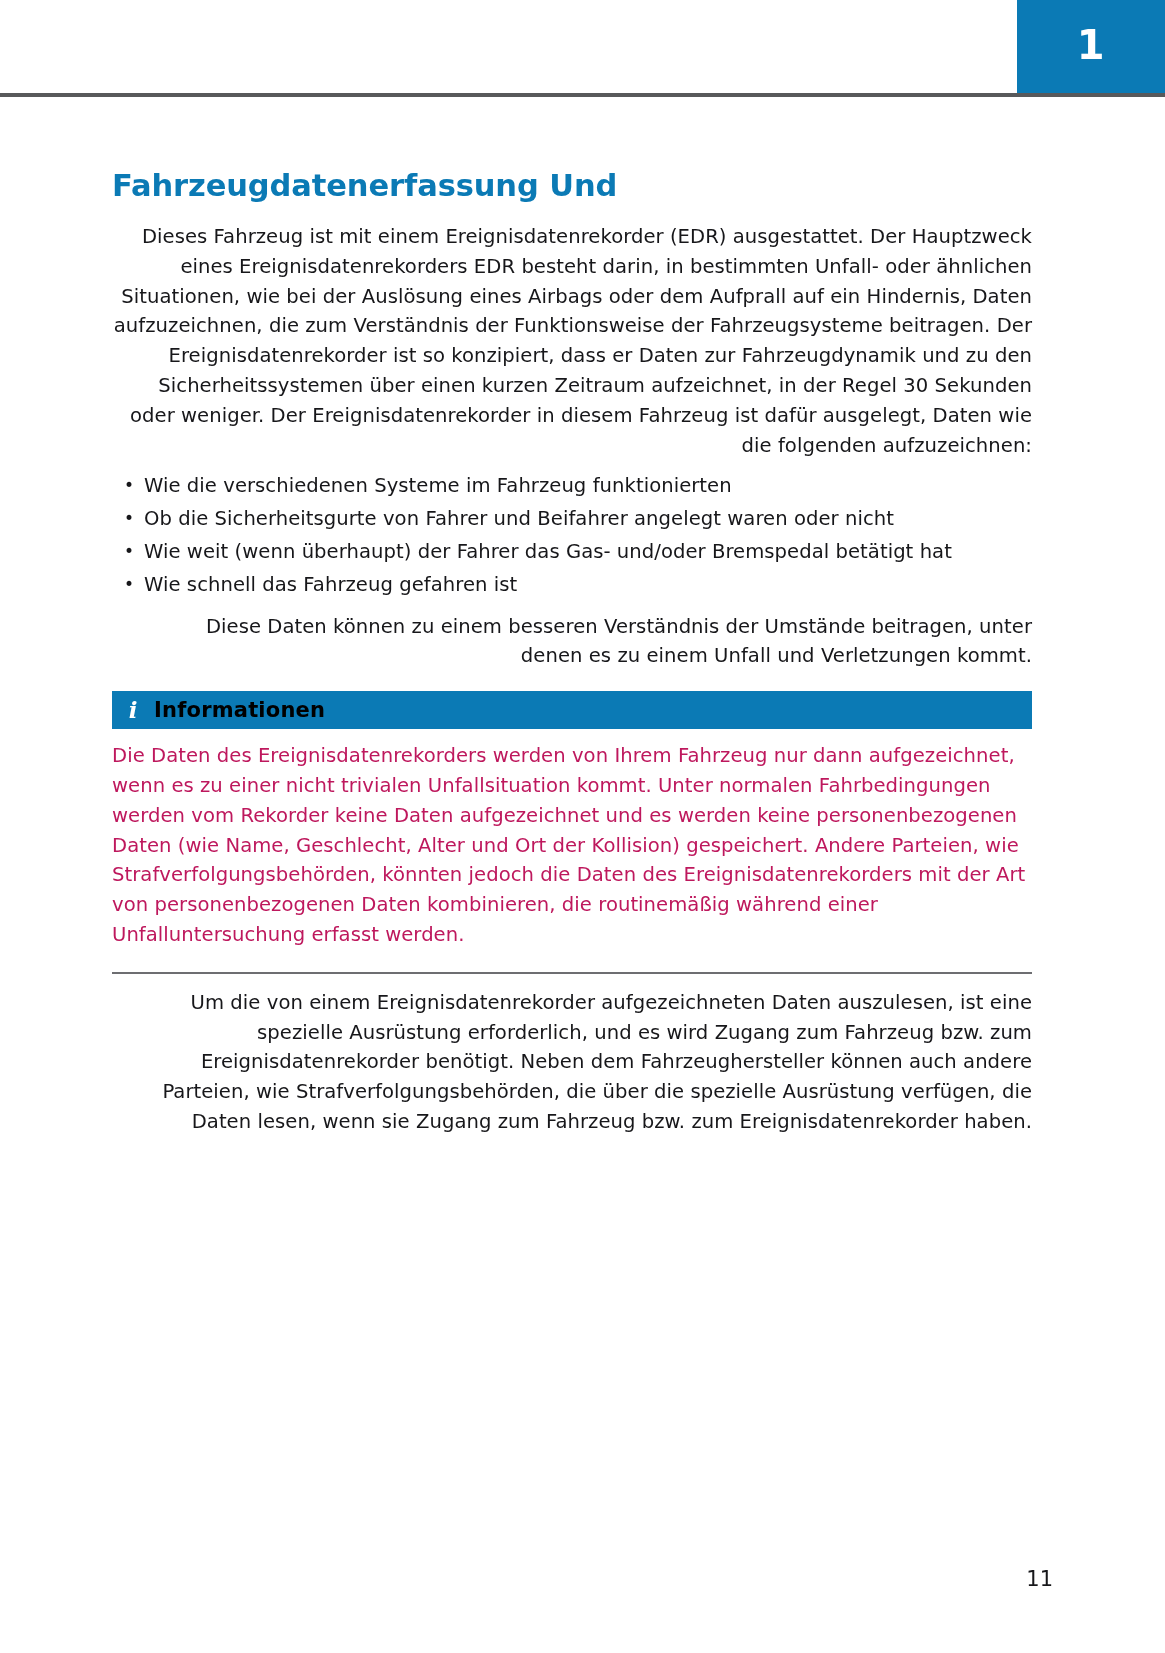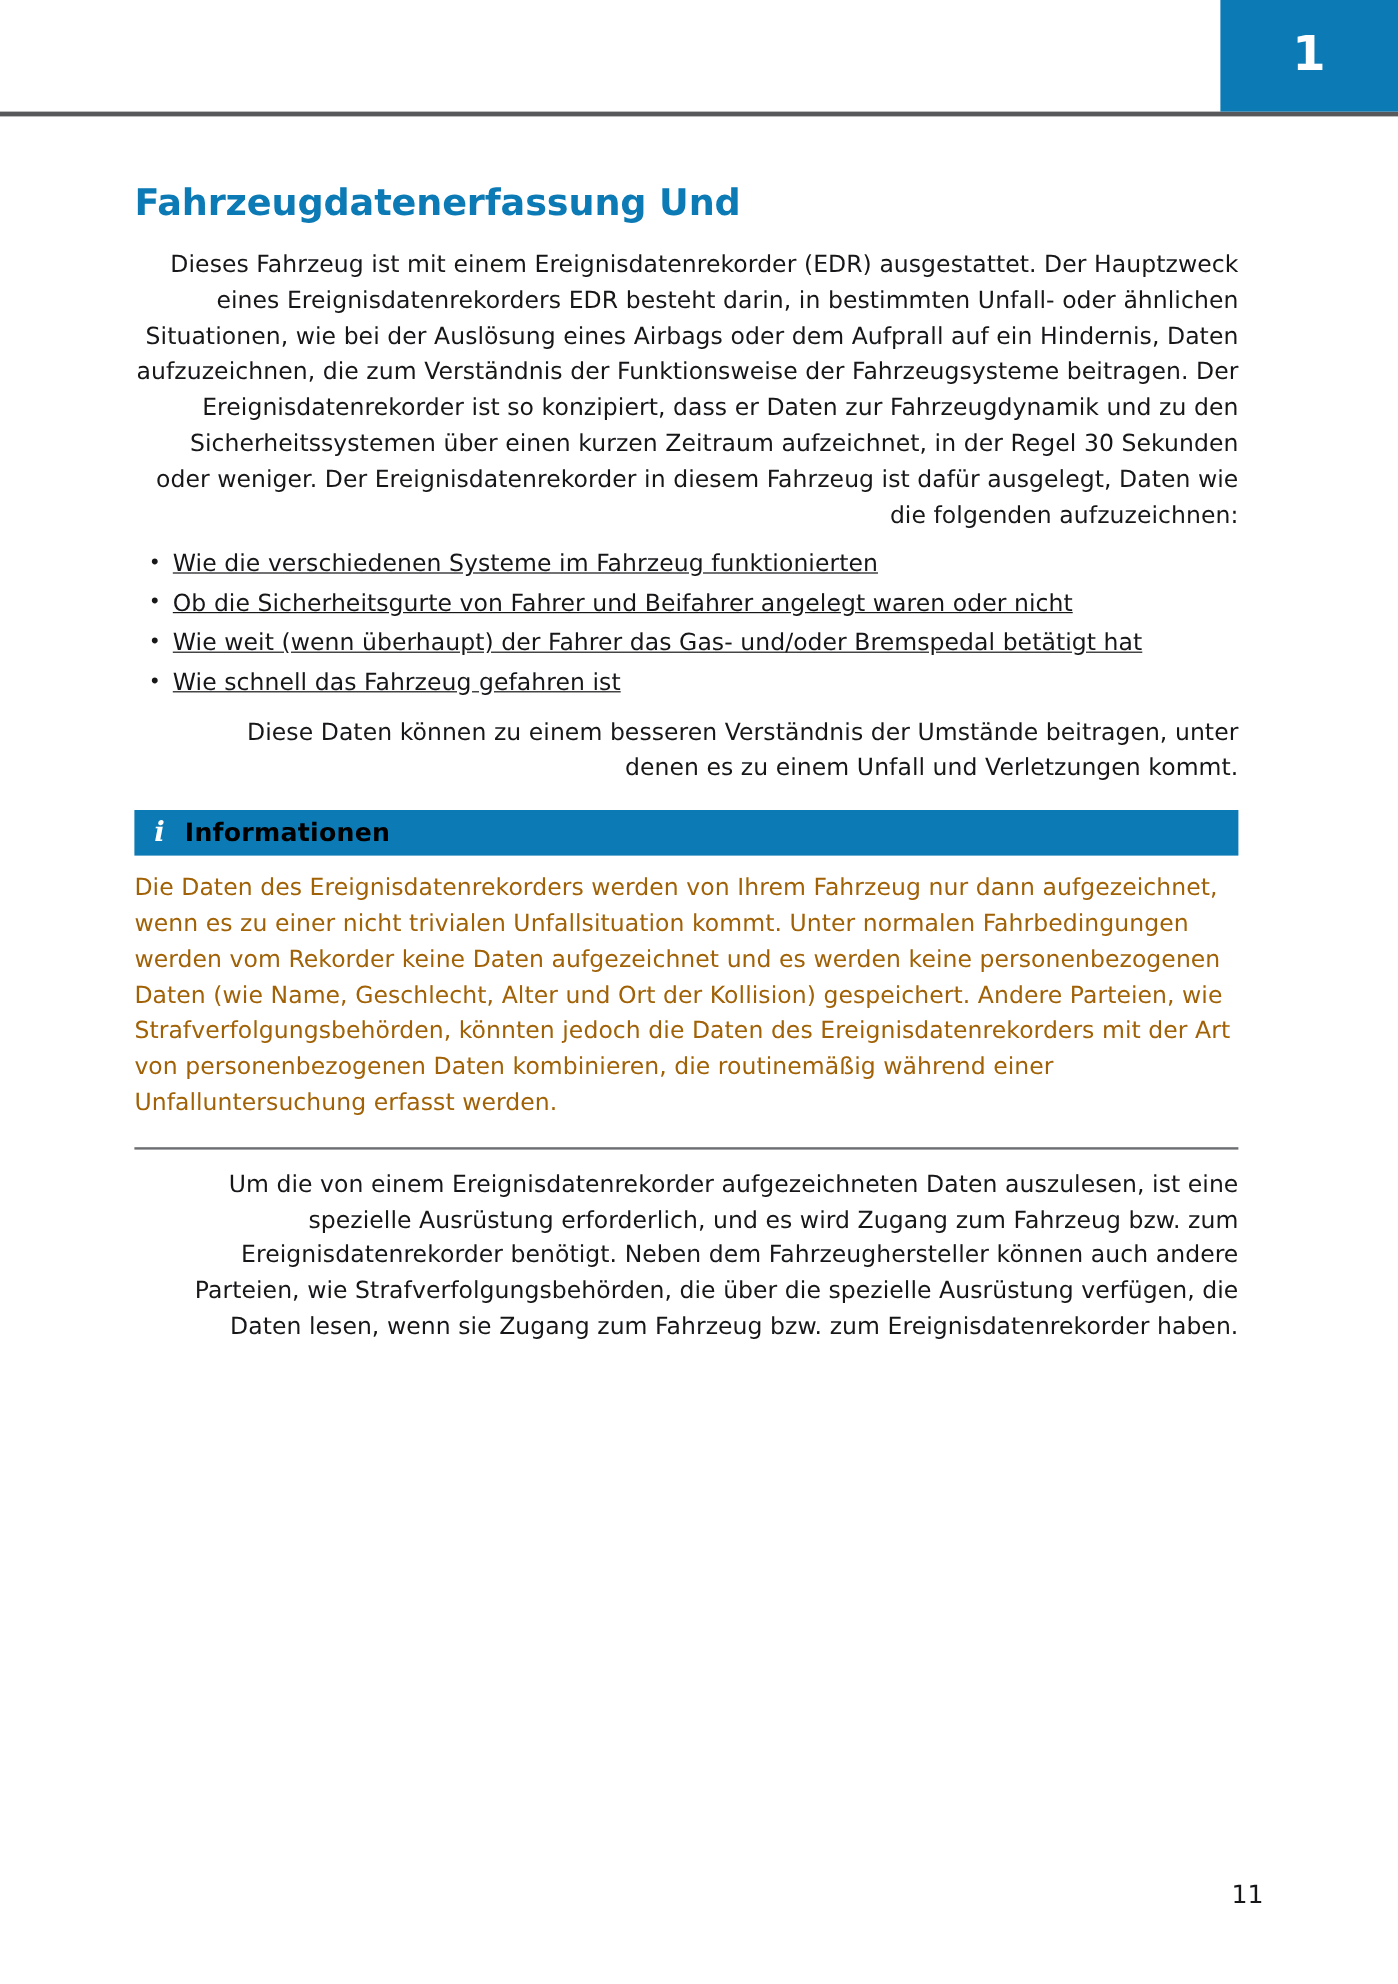--- a/index.html
+++ b/index.html
@@ -50,21 +50,21 @@
     font-size: 40px;
     font-weight: bold;
     line-height: 46px;
     letter-spacing: 0.5px;
   }
 
   
   .content {
     position: absolute;
     left: 112px;
-    top: 148px;
+    top: 164px;
     width: 920px;
   }
 
   h1.doc-title {
     margin: 0;
     color: #0b7ab5;
     font-size: 30.5px;
     font-weight: bold;
     line-height: 44px;
     letter-spacing: -0.1px;
@@ -92,21 +92,20 @@
     padding: 0;
   }
   ul.bullets li {
     position: relative;
     padding-left: 32px;
     font-size: 19.6px;
     line-height: 29.8px;
     color: #17171a;
     margin-bottom: 3px;
     letter-spacing: 0.05px;
-    text-decoration: underline;
   }
   ul.bullets li::before {
     content: "\2022";
     position: absolute;
     left: 12px;
     top: 0;
     font-size: 17px;
     line-height: 29.8px;
     color: #17171a;
   }
@@ -135,21 +134,21 @@
     font-size: 21px;
     font-weight: bold;
     line-height: 38px;
     letter-spacing: 0.2px;
   }
 
   .info-body {
     margin: 12px 0 0 0;
     font-size: 19.6px;
     line-height: 29.8px;
-    color: #a16207;
+    color: #be185d;
     letter-spacing: 0.05px;
   }
 
   .section-divider {
     margin-top: 22px;
     width: 920px;
     height: 2px;
     background: #6d6e71;
   }
 

